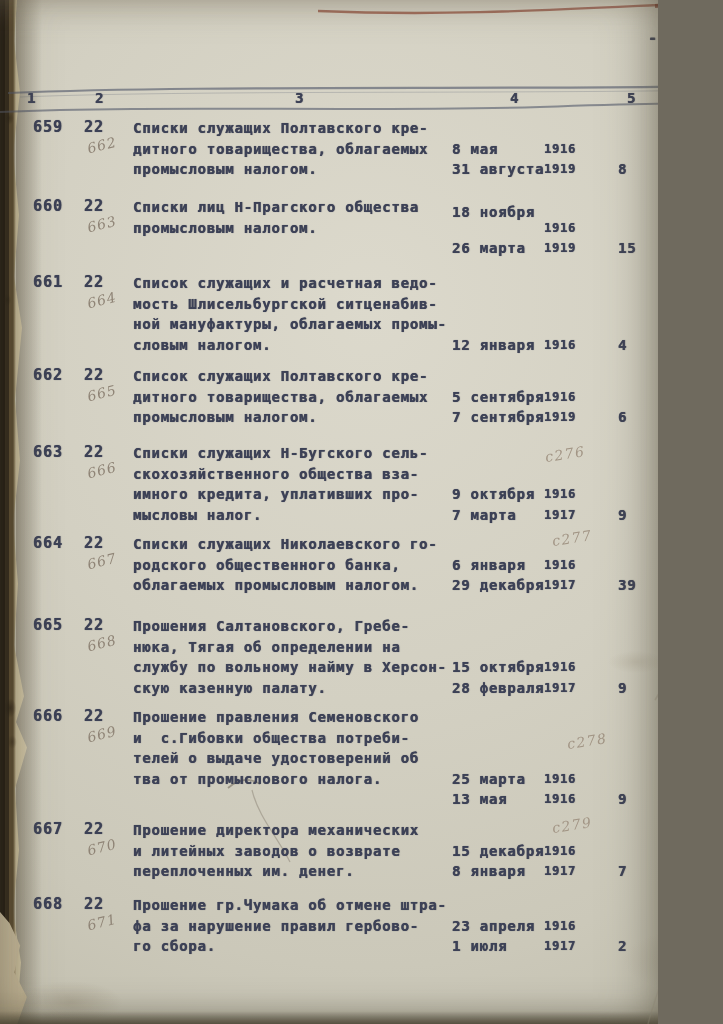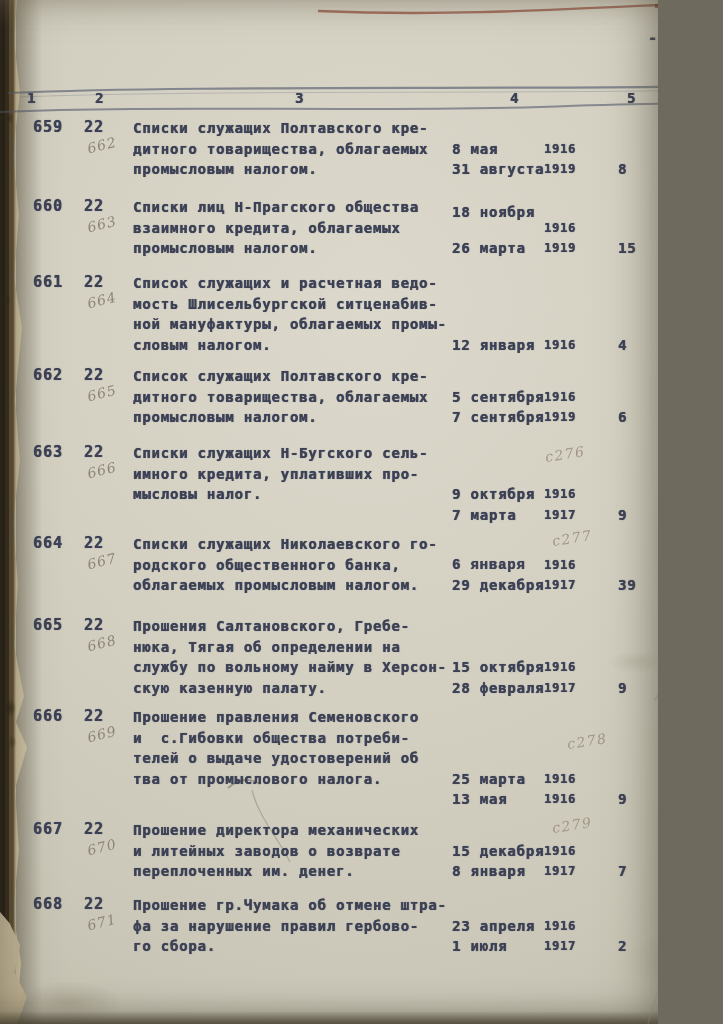--- a/index.html
+++ b/index.html
@@ -112,21 +112,21 @@
         <span class="dm ink" style="top: 20.5px;">8 мая</span>
         <span class="yr ink" style="top: 20.5px;">1916</span>
         <span class="dm ink" style="top: 41px;">31 августа</span>
         <span class="yr ink" style="top: 41px;">1919</span>
         <span class="cnt ink" style="top: 41px;">8</span>
       </div>
       <div class="row" style="top: 197px;">
         <span class="no ink">660</span>
         <span class="fond ink">22</span>
         <span class="fond-note ink">663</span>
-        <div class="desc"><div class="ln ink">Списки лиц Н-Прагского общества</div><div class="ln ink">взаимного кредита, облагаемых</div><div class="ln ink">промысловым налогом.</div></div>
+        <div class="desc"><div class="ln ink">Списки лиц Н-Прагского общества</div><div class="ln ink">промысловым налогом.</div></div>
         <span class="dm ink" style="top: 5px;">18 ноября</span>
         <span class="yr ink" style="top: 20.5px;">1916</span>
         <span class="dm ink" style="top: 41px;">26 марта</span>
         <span class="yr ink" style="top: 41px;">1919</span>
         <span class="cnt ink" style="top: 41px;">15</span>
       </div>
       <div class="row" style="top: 273px;">
         <span class="no ink">661</span>
         <span class="fond ink">22</span>
         <span class="fond-note ink">664</span>
@@ -143,34 +143,34 @@
         <span class="dm ink" style="top: 20.5px;">5 сентября</span>
         <span class="yr ink" style="top: 20.5px;">1916</span>
         <span class="dm ink" style="top: 41px;">7 сентября</span>
         <span class="yr ink" style="top: 41px;">1919</span>
         <span class="cnt ink" style="top: 41px;">6</span>
       </div>
       <div class="row" style="top: 443px;">
         <span class="no ink">663</span>
         <span class="fond ink">22</span>
         <span class="fond-note ink">666</span>
-        <div class="desc"><div class="ln ink">Списки служащих Н-Бугского сель-</div><div class="ln ink">имного кредита, уплативших про-</div><div class="ln ink">мысловы налог.</div></div>
+        <div class="desc"><div class="ln ink">Списки служащих Н-Бугского сель-</div><div class="ln ink">скохозяйственного общества вза-</div><div class="ln ink">имного кредита, уплативших про-</div><div class="ln ink">мысловы налог.</div></div>
         <span class="dm ink" style="top: 41px;">9 октября</span>
         <span class="yr ink" style="top: 41px;">1916</span>
         <span class="dm ink" style="top: 61.5px;">7 марта</span>
         <span class="yr ink" style="top: 61.5px;">1917</span>
         <span class="cnt ink" style="top: 61.5px;">9</span>
         <span class="ann" style="left: 545px; top: 3px;">с276</span>
       </div>
       <div class="row" style="top: 534px;">
         <span class="no ink">664</span>
         <span class="fond ink">22</span>
         <span class="fond-note ink">667</span>
         <div class="desc"><div class="ln ink">Списки служащих Николаевского го-</div><div class="ln ink">родского общественного банка,</div><div class="ln ink">облагаемых промысловым налогом.</div></div>
-        <span class="dm ink" style="top: 20.5px; font-family: Liberation Mono, monospace;">6 января</span>
+        <span class="dm ink" style="top: 20.5px;">6 января</span>
         <span class="yr ink" style="top: 20.5px;">1916</span>
         <span class="dm ink" style="top: 41px;">29 декабря</span>
         <span class="yr ink" style="top: 41px;">1917</span>
         <span class="cnt ink" style="top: 41px;">39</span>
         <span class="ann" style="left: 552px; top: -4px;">с277</span>
       </div>
       <div class="row" style="top: 616px;">
         <span class="no ink">665</span>
         <span class="fond ink">22</span>
         <span class="fond-note ink">668</span>

